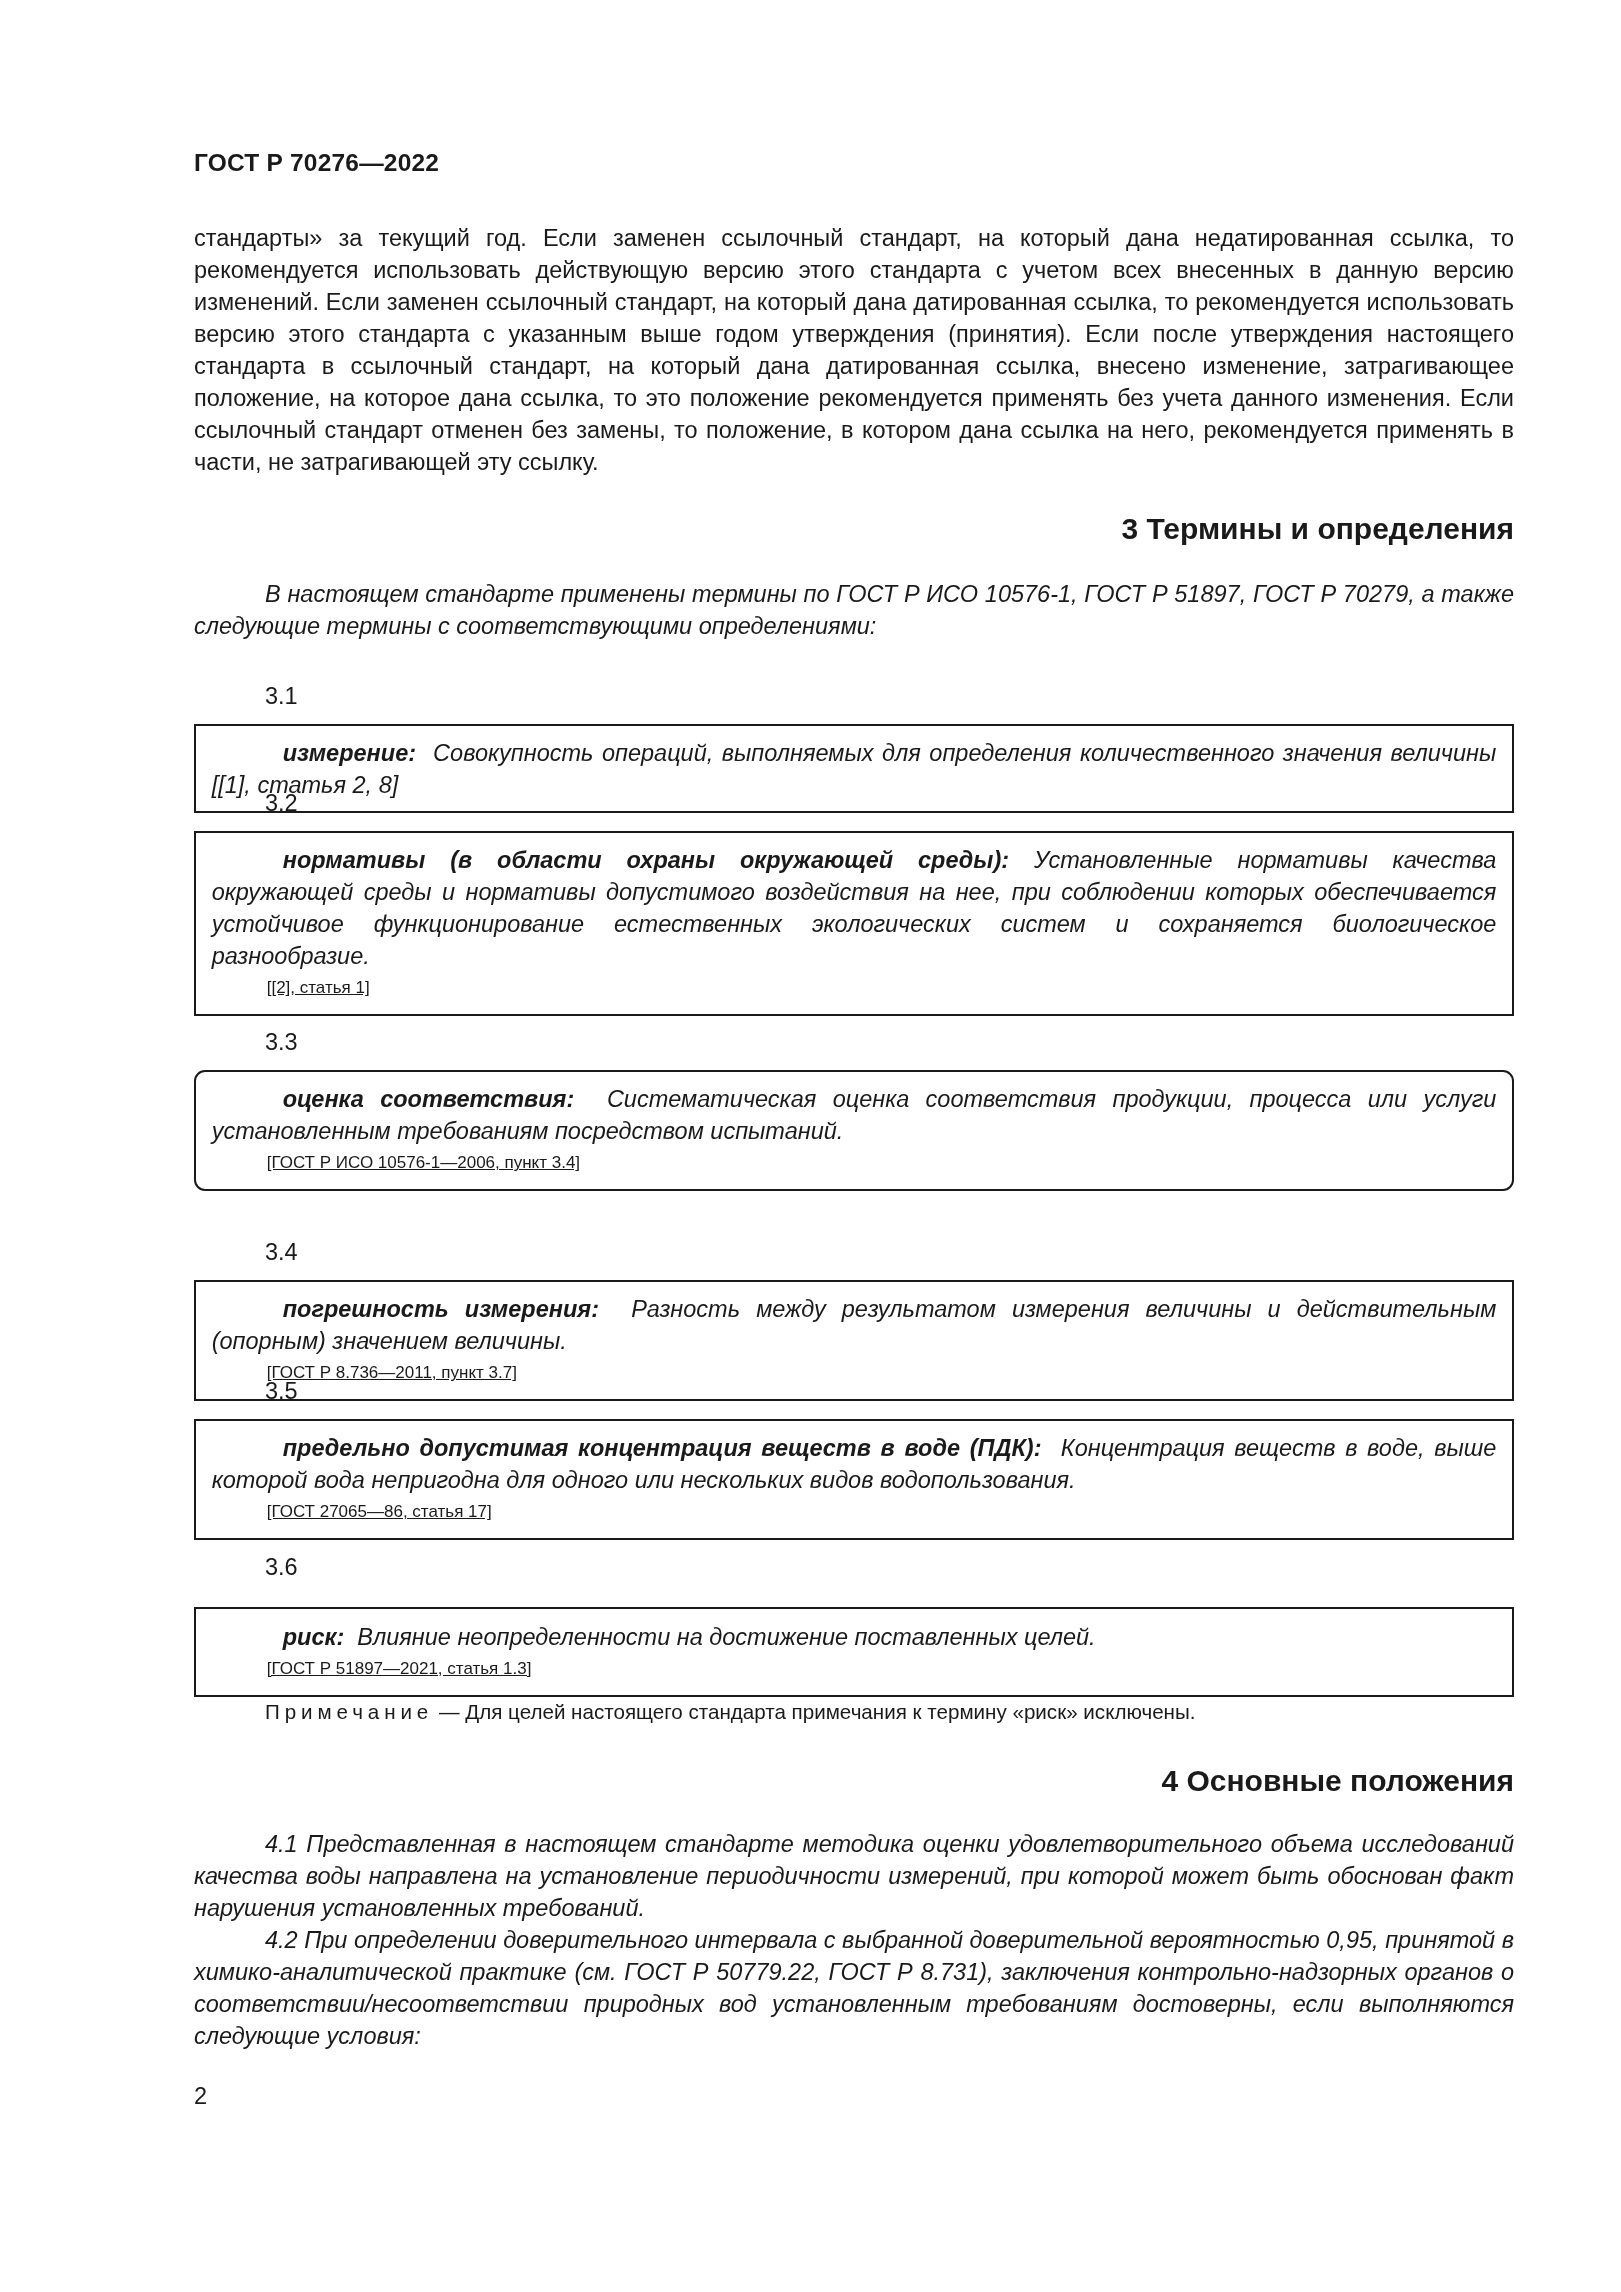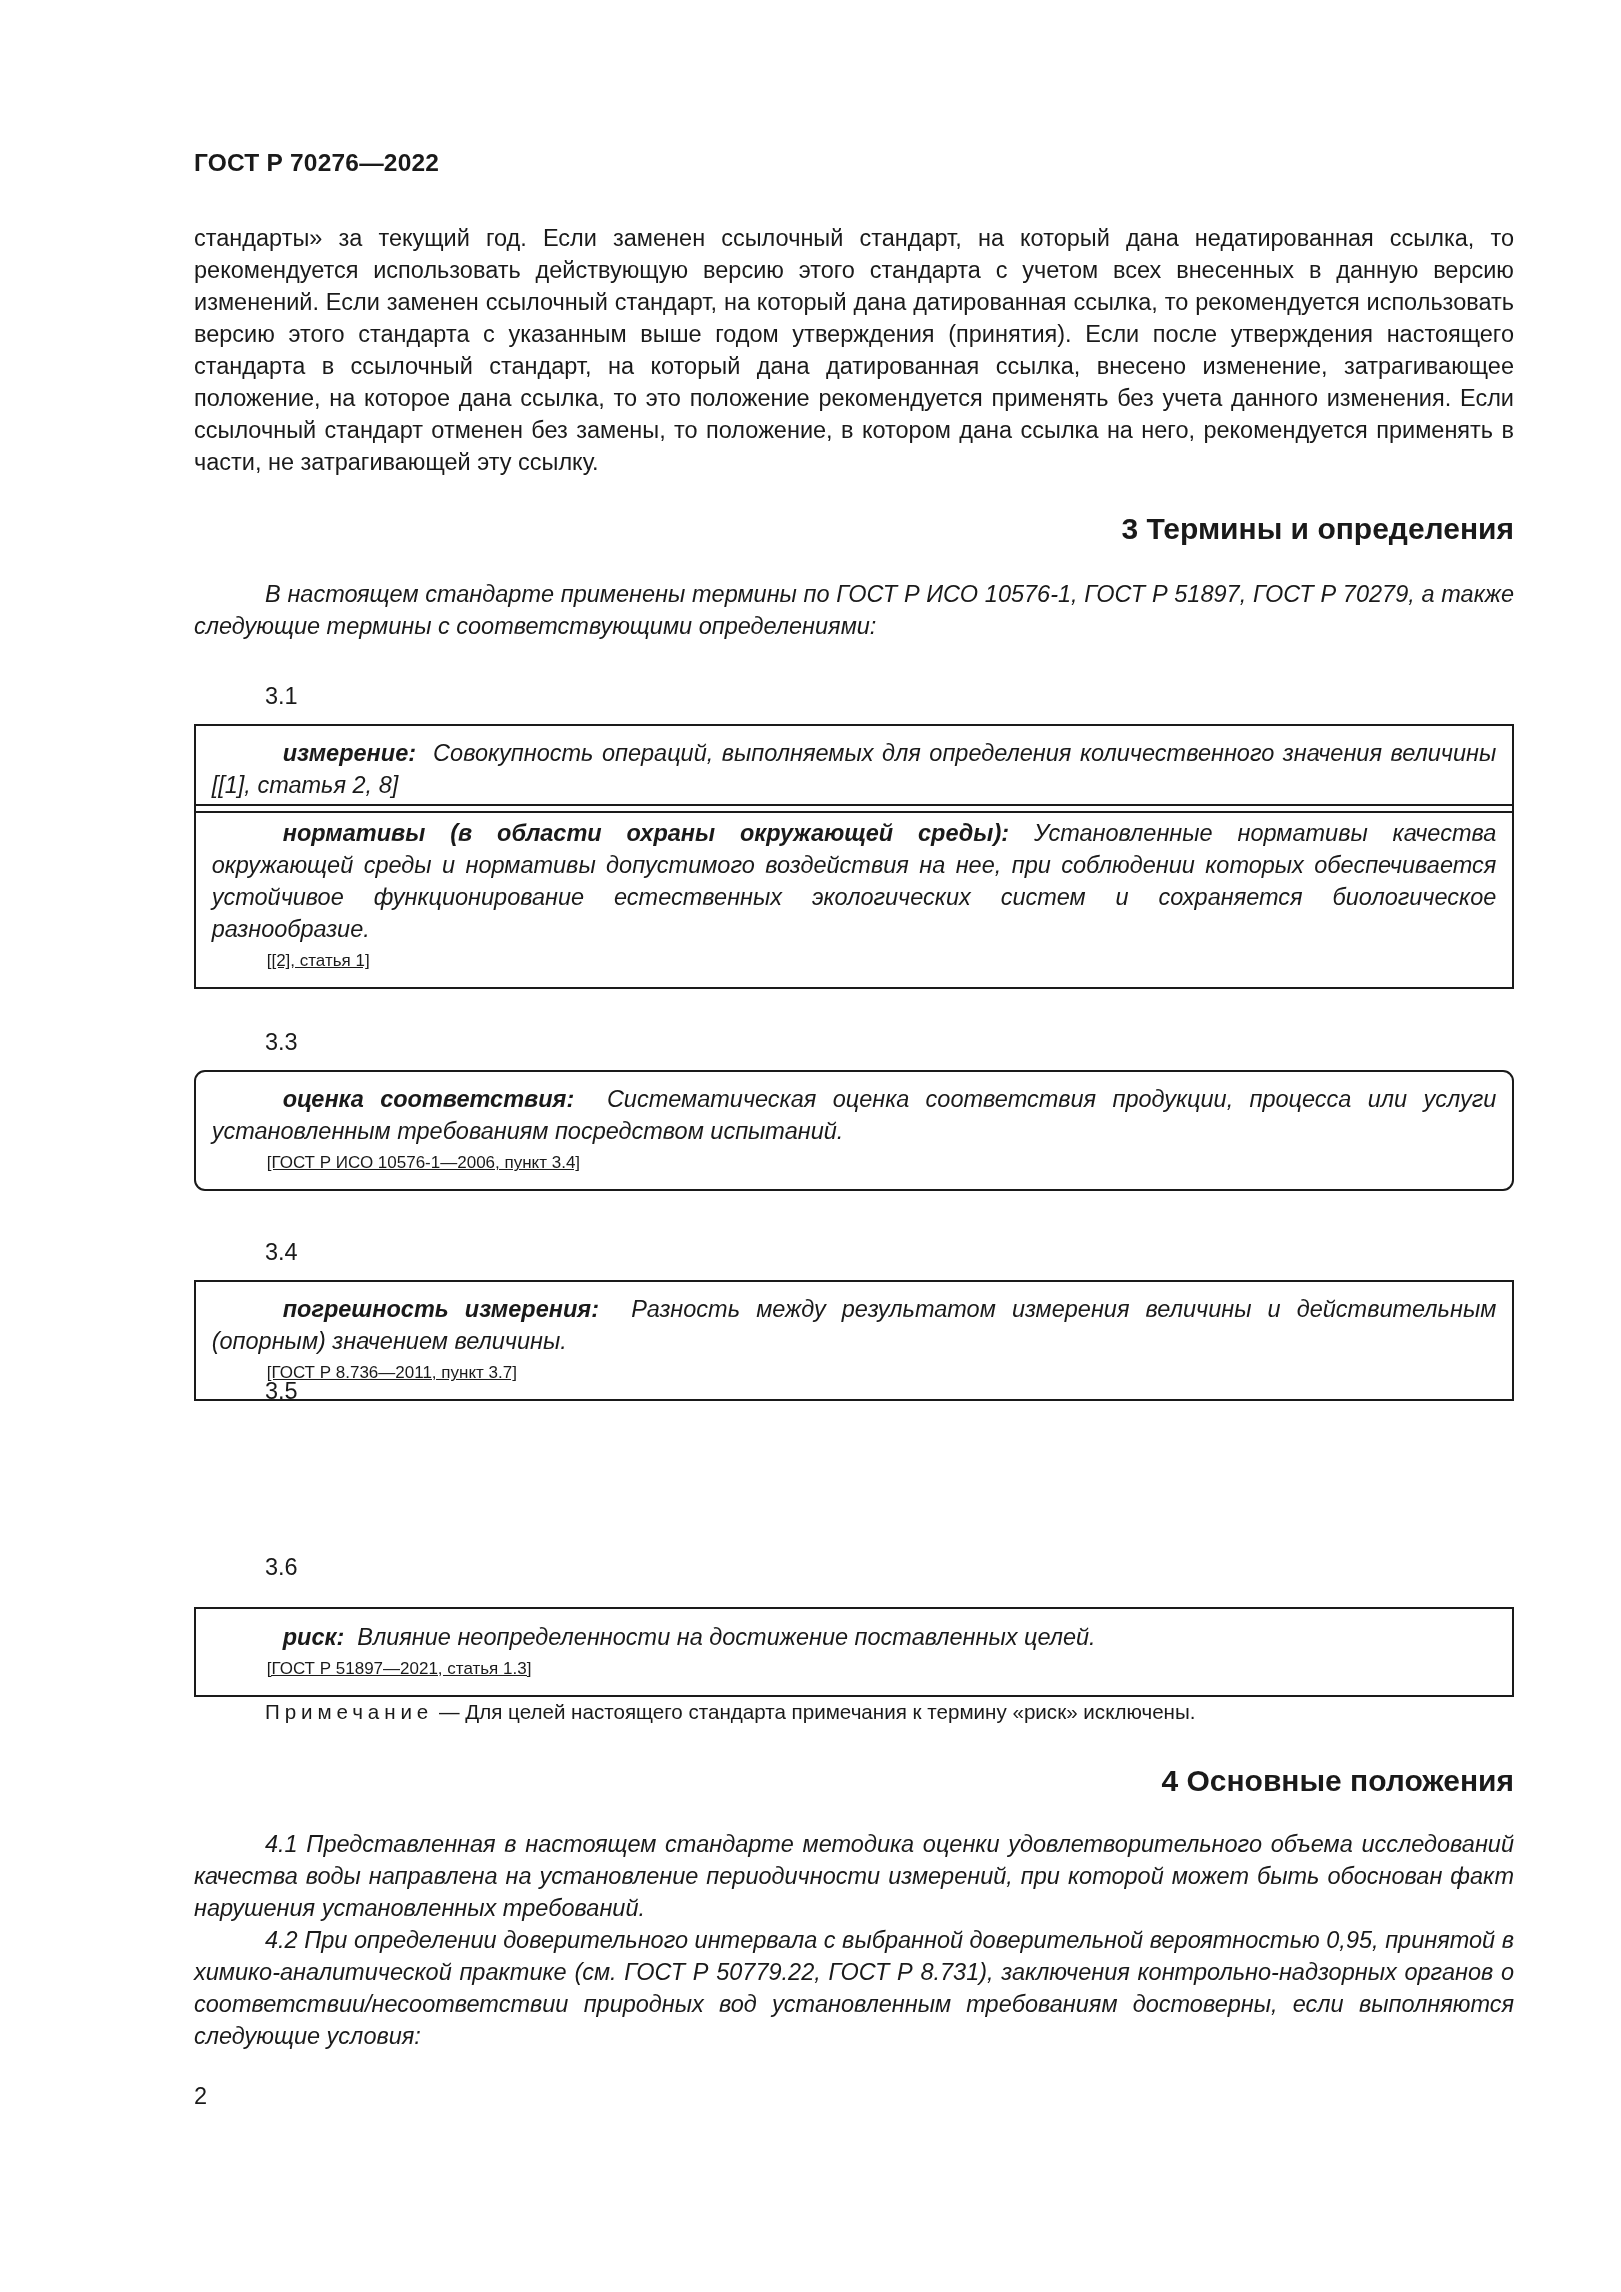--- a/index.html
+++ b/index.html
@@ -43,20 +43,21 @@
     <div class="termnum">3.1</div>
     <div class="box" style="margin-top:13.7px;">
       <p class="p indent">
         <span class="term">измерение:</span>&nbsp;
         <span>Совокупность операций, выполняемых для определения количественного значения величины [[1], статья 2, 8]</span>
       </p>
     </div>
   </div>
 
   <div class="block" style="top:790px;">
+    <div class="termnum">3.2</div>
     <div class="box" style="margin-top:13.7px;">
       <p class="p indent">
         <span class="term">нормативы (в области охраны окружающей среды):</span>
         <span>Установленные нормативы качества окружающей среды и нормативы допустимого воздействия на нее, при соблюдении которых обеспечивается устойчивое функционирование естественных экологических систем и сохраняется биологическое разнообразие.</span>
       </p>
       <div class="src">[[2], статья 1]</div>
     </div>
   </div>
 
   <div class="block" style="top:1029px;">
@@ -76,20 +77,27 @@
       <p class="p indent">
         <span class="term">погрешность измерения:</span>&nbsp;
         <span>Разность между результатом измерения величины и действительным (опорным) значением величины.</span>
       </p>
       <div class="src">[ГОСТ Р 8.736—2011, пункт 3.7]</div>
     </div>
   </div>
 
   <div class="block" style="top:1378px;">
     <div class="termnum">3.5</div>
+    <div class="box" style="margin-top:13.7px;">
+      <p class="p indent">
+        <span class="term">предельно допустимая концентрация веществ в воде (ПДК):</span>&nbsp;
+        <span>Концентрация веществ в воде, выше которой вода непригодна для одного или нескольких видов водопользования.</span>
+      </p>
+      <div class="src">[ГОСТ 27065—86, статья 17]</div>
+    </div>
   </div>
 
   <div class="block" style="top:1554px;">
     <div class="termnum">3.6</div>
     <div class="box" style="margin-top:26px;">
       <p class="p indent">
         <span class="term">риск:</span>&nbsp;
         <span>Влияние неопределенности на достижение поставленных целей.</span>
       </p>
       <div class="src">[ГОСТ Р 51897—2021, статья 1.3]</div>

